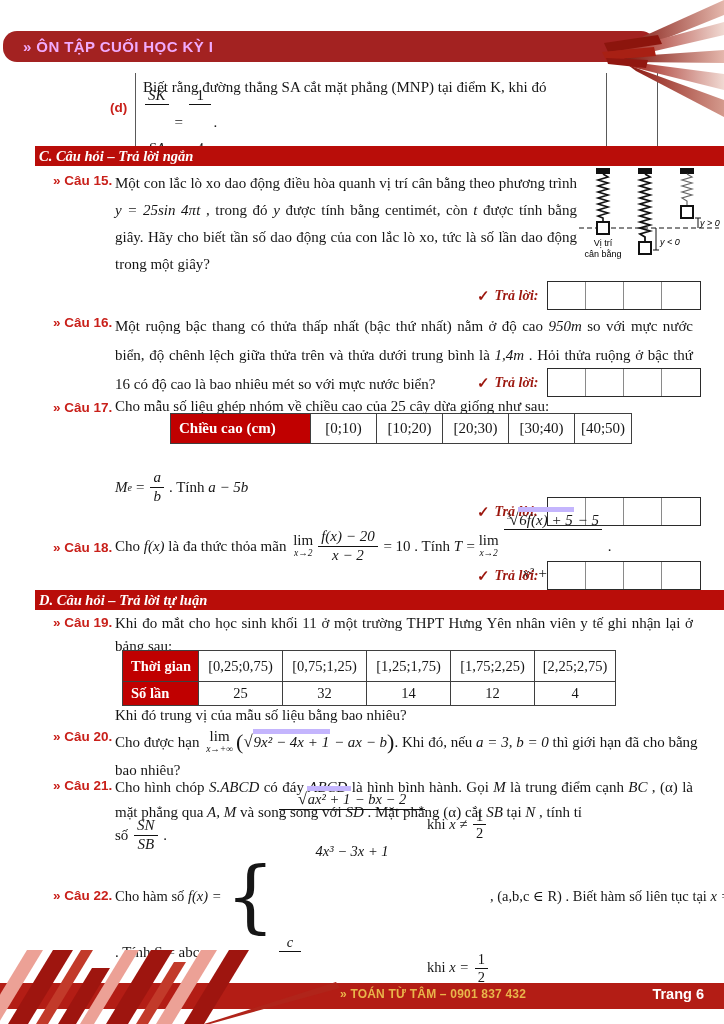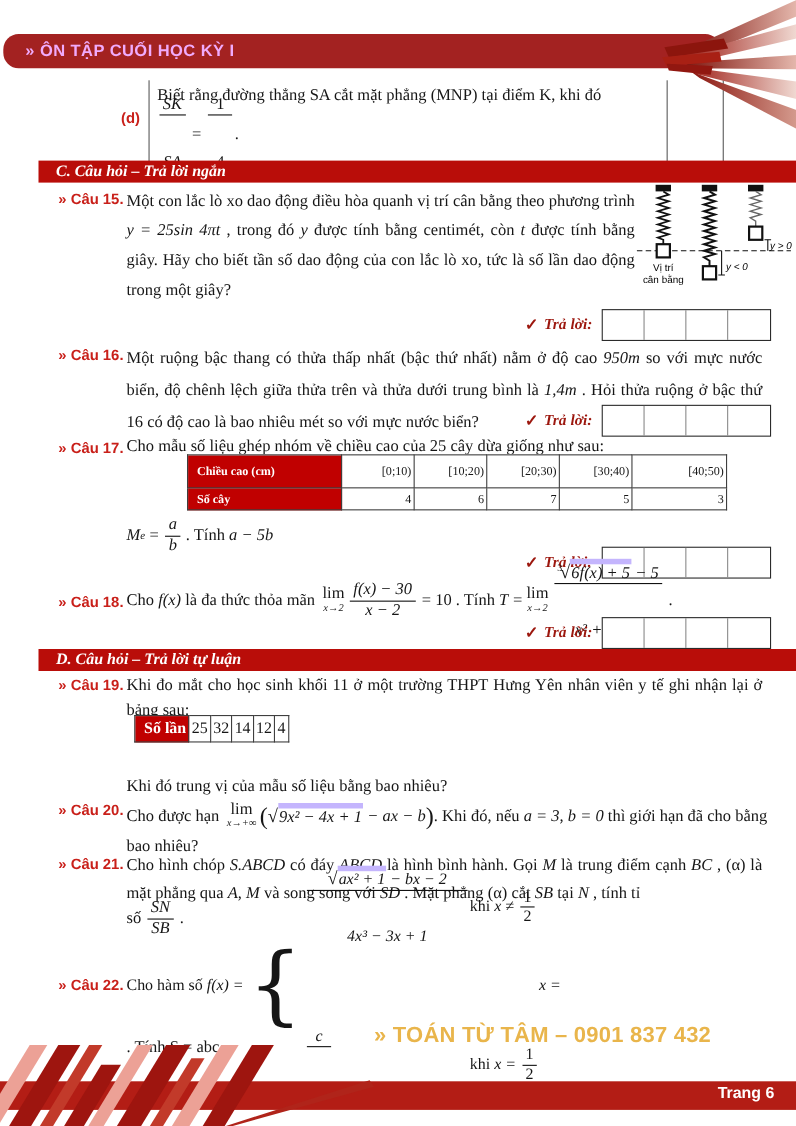--- a/index.html
+++ b/index.html
@@ -7,21 +7,21 @@
   body{position:relative;background:#fff;overflow:hidden;
        font-family:"Liberation Serif","DejaVu Serif",serif;color:#161616;font-size:15px}
   .abs{position:absolute}
 
   
   .top-banner{position:absolute;left:3px;top:31px;width:652px;height:31px;background:#a32221;
               border-radius:14px;display:flex;align-items:center;padding-left:20px}
   .top-banner .txt{font-family:"Liberation Sans",sans-serif;font-weight:bold;font-size:15px;
                    color:#f0abfc;letter-spacing:.4px}
   .section-banner{position:absolute;left:35px;width:689px;height:20px;background:#b90d09;
-                  display:flex;align-items:center;padding-left:16px}
+                  display:flex;align-items:center;padding-left:4px}
   .section-banner .txt{color:#ffffff;font-style:italic;font-weight:bold;font-size:14.5px}
 
   
   .qlabel{position:absolute;font-family:"Liberation Sans",sans-serif;font-weight:bold;
           font-size:13.5px;color:#c9201a;white-space:nowrap}
 
   .para{position:absolute;text-align:justify;line-height:27px}
   .mi{font-style:italic}
 
   
@@ -42,36 +42,36 @@
 
   
   .answer-row{position:absolute;display:flex;align-items:center}
   .answer-row .chk{color:#9c170e;font-size:15px;margin-right:5px;font-weight:bold}
   .answer-row .al{color:#9c170e;font-weight:bold;font-style:italic;font-size:14px;margin-right:8px}
   .boxes{display:flex;border:1.5px solid #2b2b2b;background:#fff}
   .boxes .cell{width:38px;height:27px;border-right:1px solid #8a8a8a}
   .boxes .cell:last-child{border-right:none}
 
   
-  table.data{border-collapse:collapse;position:absolute;font-size:11px;background:#fff}
-  table.data td{border:1px solid #3f3f3f;text-align:right;vertical-align:middle;padding:0 2px}
+  table.data{border-collapse:collapse;position:absolute;font-size:15px;background:#fff}
+  table.data td{border:1px solid #3f3f3f;text-align:center;vertical-align:middle;padding:0 2px}
   table.data td.hd{background:#c00000;color:#fff;font-weight:bold;text-align:left;padding-left:8px}
 
   .vline{position:absolute;width:1px;background:#5a5a5a}
 
   .flexline{position:absolute;display:flex;align-items:center;white-space:pre}
 
   
   .brace{font-family:"DejaVu Serif",serif;font-size:78px;font-weight:300;line-height:.9;
          color:#161616;margin:0 2px 0 4px}
   .cases{display:grid;grid-template-columns:150px auto;row-gap:8px;align-items:center}
 
   .footer-banner{position:absolute;left:0;top:983px;width:724px;height:26px;background:#b31d15;z-index:1}
-  .footer-brand{position:absolute;left:340px;top:930px;z-index:2;font-family:"Liberation Sans",sans-serif;
-                font-weight:bold;font-size:20px;color:#e9b54b;letter-spacing:.2px}
+  .footer-brand{position:absolute;left:340px;top:987px;z-index:2;font-family:"Liberation Sans",sans-serif;
+                font-weight:bold;font-size:12px;color:#e9b54b;letter-spacing:.2px}
   .footer-page{position:absolute;right:20px;top:986px;z-index:2;font-family:"Liberation Sans",sans-serif;
                font-weight:bold;font-size:14.5px;color:#ffffff}
   svg text{font-family:"Liberation Sans",sans-serif}
 </style>
 </head>
 <body>
 
 <div class="top-banner">
   <span class="txt">» ÔN TẬP CUỐI HỌC KỲ I</span>
 </div>
@@ -182,29 +182,21 @@
 <div class="abs" style="left:115px;top:398px;white-space:nowrap"><span>Cho mẫu số liệu ghép nhóm về chiều cao của </span><span>25</span><span> cây dừa giống như sau:</span></div>
 
 <table class="data" style="left:170px;top:413px">
   <tbody>
       <tr style="height:30px">
     <td class="hd" style="width:140px">Chiều cao (cm)</td>
     <td style="width:66px">[0;10)</td>
     <td style="width:66px">[10;20)</td>
     <td style="width:66px">[20;30)</td>
     <td style="width:66px">[30;40)</td>
-    <td style="width:86px">[40;50)</td>
-  </tr>
-  <tr style="height:20px">
-    <td class="hd">Số cây</td>
-    <td>4</td>
-    <td>6</td>
-    <td>7</td>
-    <td>5</td>
-    <td>3</td>
+    <td style="width:57px">[40;50)</td>
   </tr>
 </tbody>
   </table>
 
 <div class="flexline" style="left:115px;top:468px;height:38px">
   <span class="mi">M</span><sub style="font-size:10px" class="mi">e</sub><span style="margin:0 4px">=</span><span class="frac"><span class="num mi">a</span><span class="den mi">b</span></span><span style="margin-left:3px">. Tính </span><span class="mi">a − 5b</span>
 </div>
 
 <div class="answer-row" style="left:477px;top:497px">
   <span class="chk">✓</span>
@@ -214,21 +206,21 @@
       <span class="cell"></span>
       <span class="cell"></span>
       <span class="cell"></span>
   </span>
 </div>
 
 <div class="qlabel" style="left:53px;top:540px">» Câu 18.</div>
 <div class="flexline" style="left:115px;top:524px;height:44px">
   <span>Cho </span><span class="mi">f(x)</span><span> là đa thức thỏa mãn </span>
   <span class="lim"><span class="l">lim</span><span class="s">x→2</span></span>
-  <span class="frac"><span class="num mi">f(x) − 30</span><span class="den mi">x − 2</span></span>
+  <span class="frac"><span class="num mi">f(x) − 20</span><span class="den mi">x − 2</span></span>
   <span> = 10 . Tính </span><span class="mi">T =</span>
   <span class="lim"><span class="l">lim</span><span class="s">x→2</span></span>
   <span class="frac">
     <span class="num"><span class="sqrt"><sup class="idx">3</sup><span class="sign">√</span><span class="rad mi">6f(x) + 5</span></span><span class="mi"> − 5</span></span>
     <span class="den mi">x² + x − 6</span>
   </span>
   <span> .</span>
 </div>
 
 <div class="answer-row" style="left:477px;top:561px">
@@ -244,20 +236,28 @@
 
 <div class="section-banner" style="top:590px">
   <span class="txt">D. Câu hỏi – Trả lời tự luận</span>
 </div>
 
 <div class="qlabel" style="left:53px;top:615px">» Câu 19.</div>
 <div class="para" style="left:115px;top:612px;width:578px;line-height:23px">Khi đo mắt cho học sinh khối 11 ở một trường THPT Hưng Yên nhân viên y tế ghi nhận lại ở bảng sau:</div>
 
 <table class="data" style="left:122px;top:650px;font-size:14.5px">
   <tbody>
+      <tr style="height:31px">
+    <td class="hd" style="width:76px">Thời gian</td>
+    <td style="width:84px">[0,25;0,75)</td>
+    <td style="width:84px">[0,75;1,25)</td>
+    <td style="width:84px">[1,25;1,75)</td>
+    <td style="width:84px">[1,75;2,25)</td>
+    <td style="width:81px">[2,25;2,75)</td>
+  </tr>
   <tr style="height:24px">
     <td class="hd">Số lần</td>
     <td>25</td>
     <td>32</td>
     <td>14</td>
     <td>12</td>
     <td>4</td>
   </tr>
 </tbody>
   </table>
@@ -293,21 +293,21 @@
       <span class="num"><span class="sqrt"><span class="sign">√</span><span class="rad mi">ax² + 1</span></span><span class="mi"> − bx − 2</span></span>
       <span class="den mi">4x³ − 3x + 1</span>
     </span>
     <span style="white-space:pre"><span>khi </span><span class="mi">x ≠</span> <span class="frac"><span class="num">1</span><span class="den">2</span></span></span>
     <span class="frac" style="justify-self:start">
       <span class="num mi">c</span>
       <span class="den">2</span>
     </span>
     <span style="white-space:pre"><span>khi </span><span class="mi">x =</span> <span class="frac"><span class="num">1</span><span class="den">2</span></span></span>
   </span>
-  <span class="mi">x =</span>
+  <span>, (a,b,c ∈ R) . Biết hàm số liên tục tại </span><span class="mi">x =</span>
   
 </div>
 <div class="abs" style="left:115px;top:944px">. Tính S = abc .</div>
 
 <div class="footer-banner"></div>
 <div class="footer-brand">» TOÁN TỪ TÂM – 0901 837 432</div>
 <div class="footer-page">Trang 6</div>
 
 <svg class="abs" style="left:0;top:950px;z-index:5" width="364" height="74" viewBox="0 0 364 74">
   <polygon points="-18,74 -2,74 43,0 27,0" fill="#eca196"></polygon>

